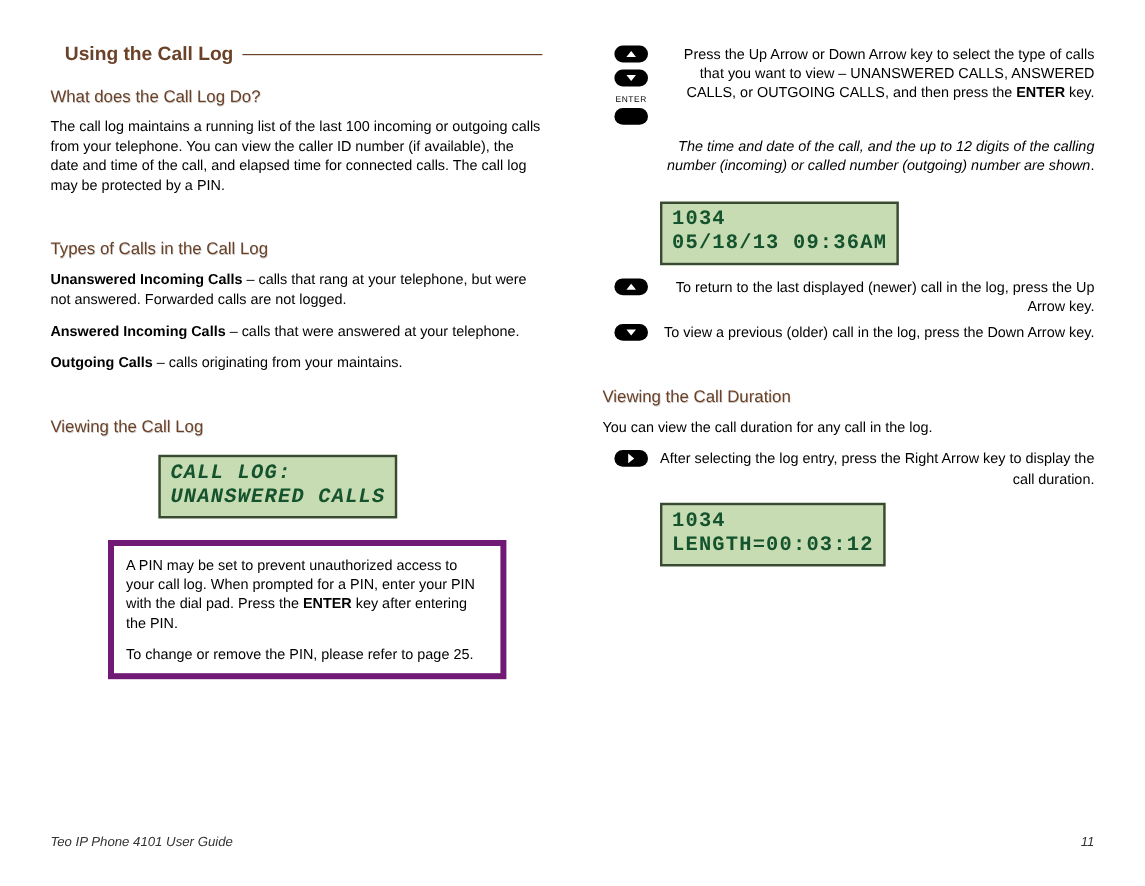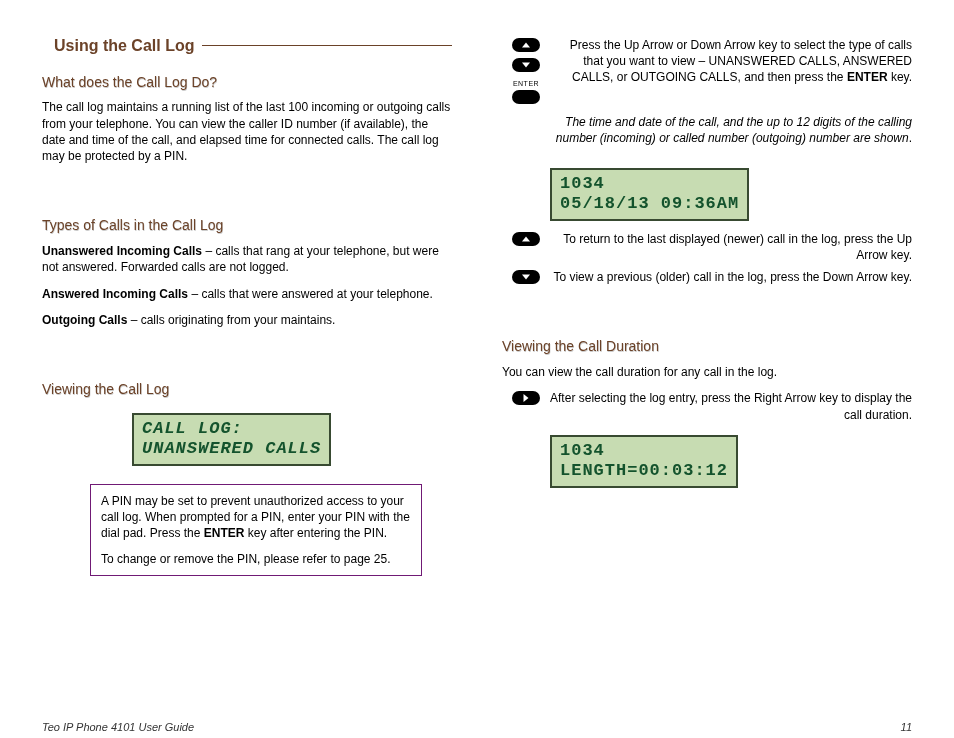--- a/index.html
+++ b/index.html
@@ -36,21 +36,21 @@
     content: "";
     flex: 1;
     height: 1px;
     background: #6b4228;
     margin-left: 8px;
   }
   h2.sub-title {
     color: #6b4228;
     font-size: 14px;
     font-weight: normal;
-    margin: 16px 0 8px 0;
+    margin: 0 0 8px 0;
     text-shadow: 0.5px 0.5px 0 #ccc;
   }
   p { margin: 0 0 10px 0; }
   .icon-row {
     display: flex;
     align-items: flex-start;
     margin-bottom: 6px;
   }
   .icon-col {
     width: 48px;
@@ -94,28 +94,28 @@
     font-family: "Courier New", monospace;
     font-size: 17px;
     color: #14532d;
     font-weight: bold;
     letter-spacing: 1px;
     line-height: 1.2;
     white-space: pre;
     margin: 6px 0 10px 48px;
   }
   .note-box {
-    border: 1px solid #701a75;
+    border: 5px solid #701a75;
     padding: 8px 10px;
     margin: 8px 30px 0 48px;
   }
   .italic { font-style: italic; margin-top: 28px; }
   .footer {
     position: absolute;
-    bottom: 3px;
+    bottom: 28px;
     left: 42px;
     right: 42px;
     display: flex;
     justify-content: space-between;
     font-style: italic;
     font-size: 11px;
     color: #333;
   }
   .spacer-top { height: 2px; }
   .spacer-sec { height: 26px; }

